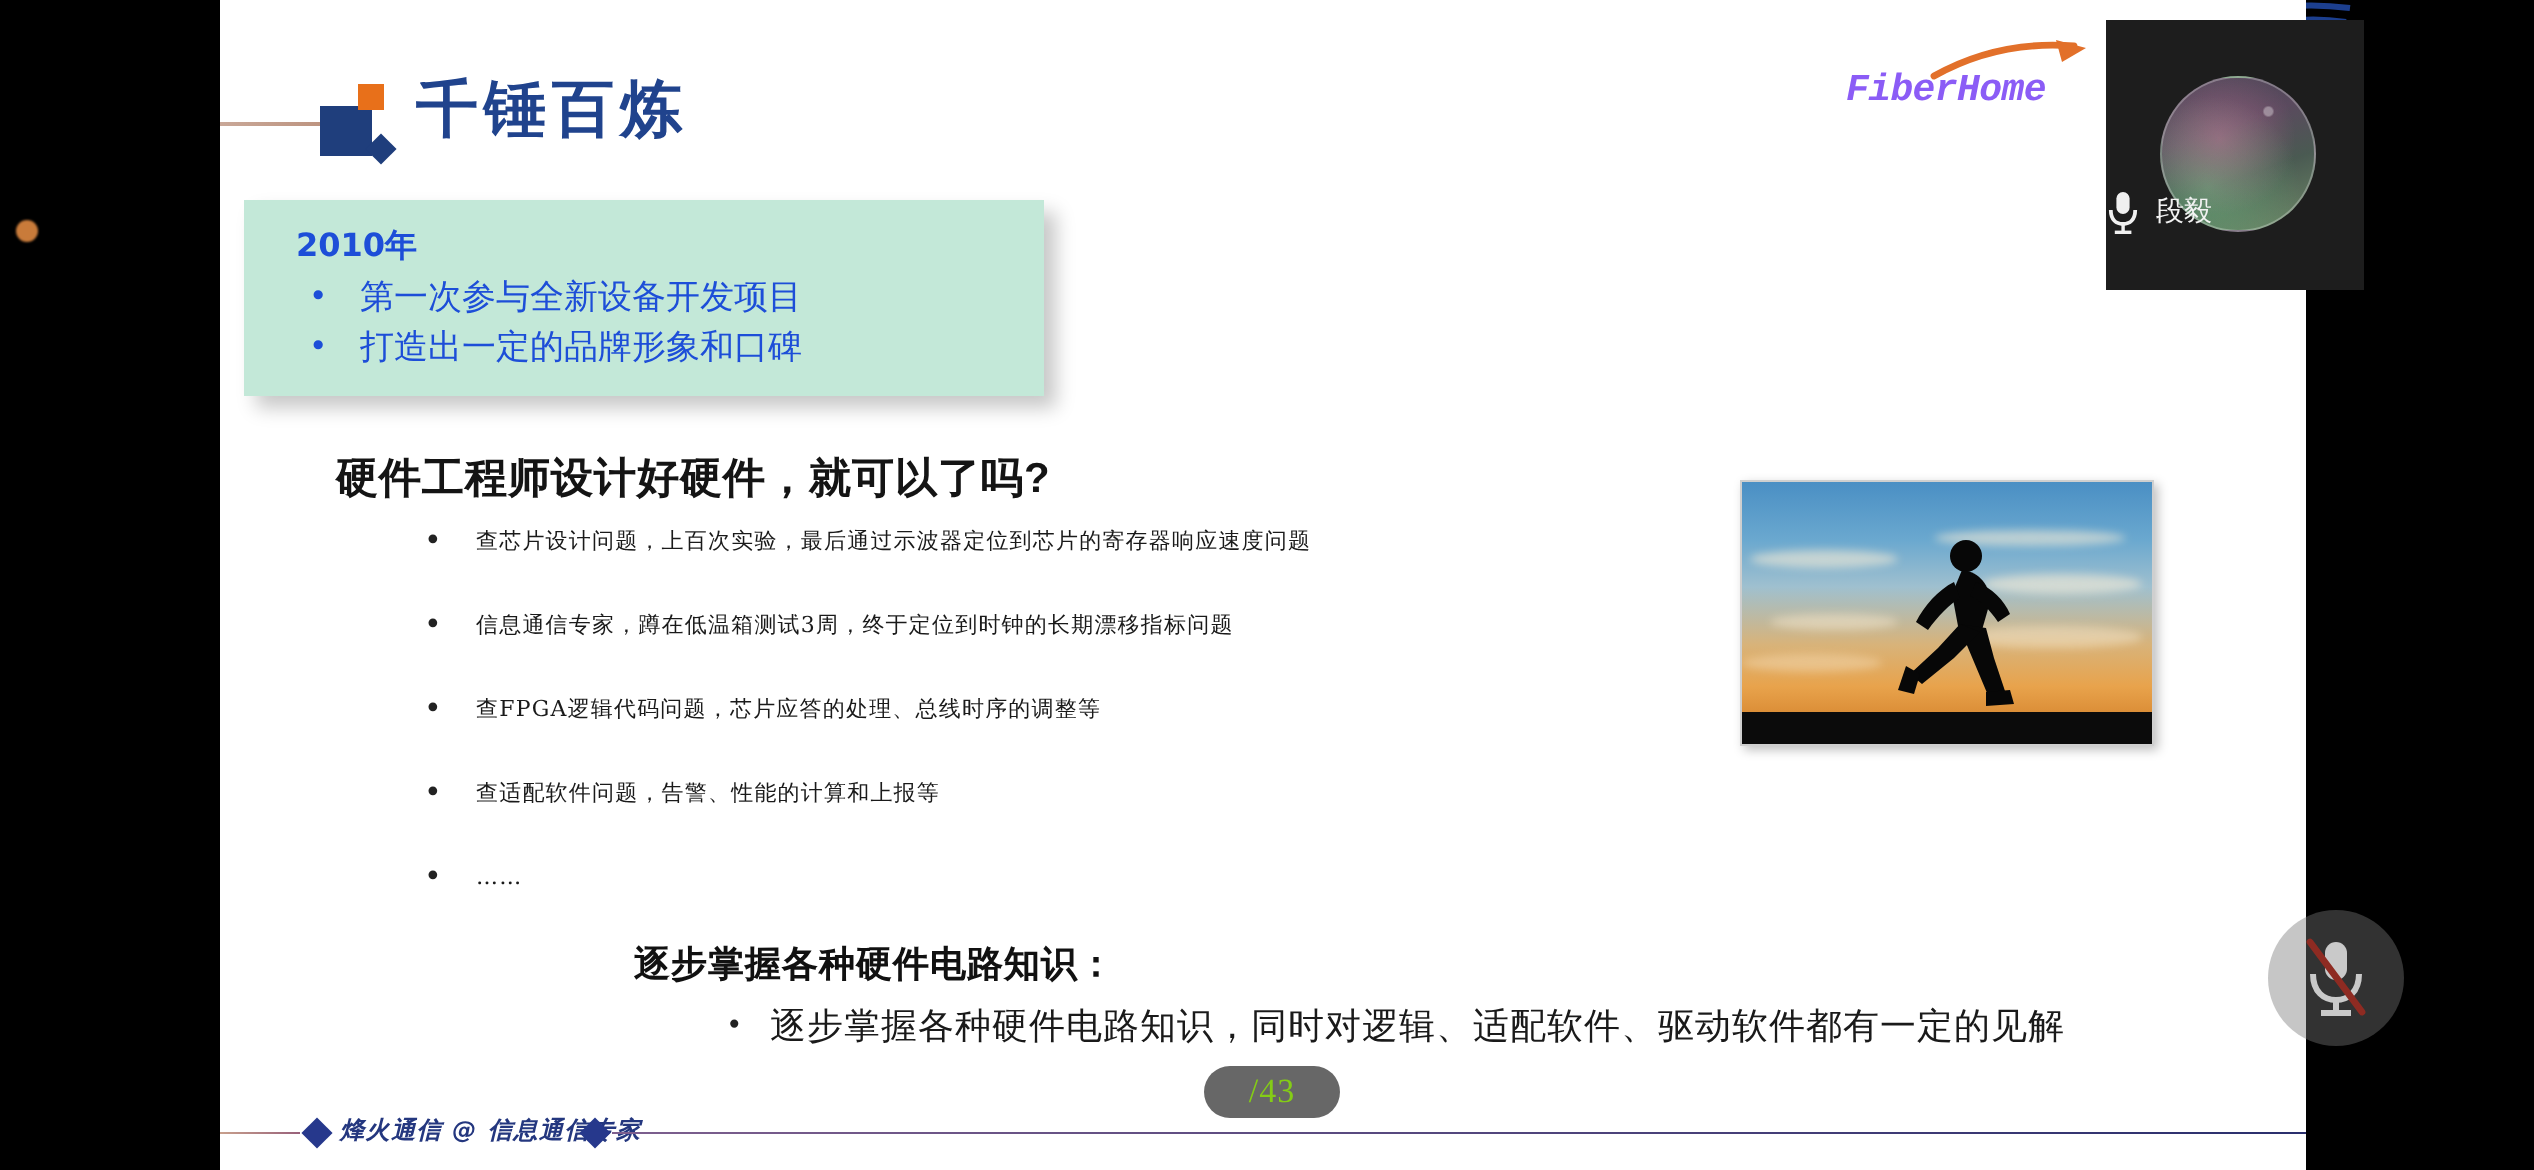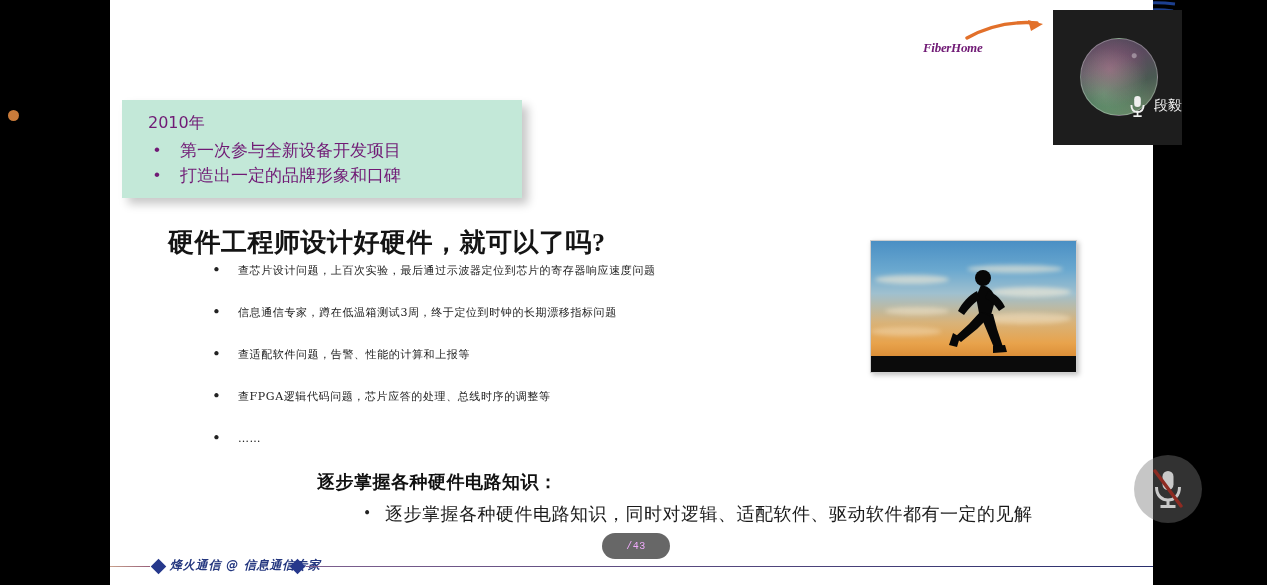--- a/index.html
+++ b/index.html
@@ -33,52 +33,52 @@
   }
   .title-text {
     position:absolute; left:98px; top:14px;
     font-family:"DejaVu Sans","Liberation Sans",sans-serif;
     font-size:31px; font-weight:bold; color:#20438d; letter-spacing:3px;
   }
 
   
   .fh-logo { position:absolute; right:110px; top:22px; width:120px; height:34px; }
   .fh-logo .fh-text {
-    position:absolute; left:0; bottom:0; font-size:13px; font-weight:bold;
-    font-style:italic; color:#701a75; letter-spacing:-0.3px;
-    font-family:Liberation Serif, serif;
+    position:absolute; left:0; bottom:0; font-size:19px; font-weight:bold;
+    font-style:italic; color:#8b5cf6; letter-spacing:-0.3px;
+    font-family:Liberation Mono, monospace;
   }
   .fh-logo .swoosh { position:absolute; left:42px; top:-2px; width:80px; height:22px; }
   .fh-divider {
     position:absolute; right:96px; top:20px; width:2px; height:34px; background:#b9bec9;
   }
 
   
   .callout {
     position:absolute; left:12px; top:100px; width:400px; height:98px;
     background:#c3e8d8; box-shadow:6px 6px 9px rgba(0,0,0,0.22);
   }
   .callout .year {
-    position:absolute; left:26px; top:13px; font-size:16px; font-weight:normal;
-    color:#701a75; font-family:"DejaVu Sans","Liberation Sans",sans-serif;
+    position:absolute; left:26px; top:13px; font-size:16px; font-weight:bold;
+    color:#1d4ed8; font-family:"DejaVu Sans","Liberation Sans",sans-serif;
   }
   .callout ul { position:absolute; left:30px; top:38px; list-style:none; }
   .callout li {
-    font-size:17px; color:#701a75; line-height:25px; position:relative; padding-left:28px;
-    font-family:Liberation Sans, sans-serif;
+    font-size:17px; color:#1d4ed8; line-height:25px; position:relative; padding-left:28px;
+    font-family:Liberation Mono, monospace;
   }
   .callout li::before {
     content:"\2022"; position:absolute; left:2px; top:-1px; font-size:17px;
   }
 
   
   .body-head {
-    position:absolute; left:58px; top:225px; font-size:26px; font-weight:bold;
+    position:absolute; left:58px; top:225px; font-size:21px; font-weight:bold;
     color:#141414; letter-spacing:0.5px;
-    font-family:Liberation Serif, serif;
+    font-family:Liberation Sans, sans-serif;
   }
 
   
   .main-list { position:absolute; left:96px; top:256px; width:730px; list-style:none; }
   .main-list > li {
     position:relative; padding-left:32px; margin-bottom:13px;
     font-size:11px; line-height:29px; color:#1a1a1a; letter-spacing:0.6px;
     font-family:"DejaVu Serif","Liberation Serif",serif;
   }
   .main-list > li::before {
@@ -160,40 +160,40 @@
     position:absolute; left:27px; top:28px; width:78px; height:78px; border-radius:50%;
     background:
       radial-gradient(circle at 70% 22%, rgba(255,255,255,0.35) 0 2px, transparent 3px),
       radial-gradient(circle at 38% 40%, rgba(210,120,160,0.45), transparent 58%),
       radial-gradient(circle at 30% 72%, rgba(110,190,130,0.55), transparent 60%),
       linear-gradient(160deg,#4a4656 0%,#5a4a5e 35%,#4a5a52 62%,#6f8a68 100%);
     border:1px solid rgba(255,255,255,0.28);
   }
   .video-tile .namebar {
     position:absolute; left:0; right:0; bottom:22px; height:34px;
-    display:flex; align-items:center; gap:8px; padding-left:10px;justify-content:flex-end;
+    display:flex; align-items:center; gap:8px; 
   }
   .video-tile .nm {
     font-size:14px; color:#f2f2f2; font-family:"DejaVu Sans","Liberation Sans",sans-serif;
   }
 
   .mute-btn {
     position:absolute; left:1134px; top:455px; width:68px; height:68px;
     border-radius:50%; background:rgba(120,120,120,0.42);
   }
   .mute-btn .inner { position:absolute; left:18px; top:14px; width:32px; height:40px; }
 
   .page-badge {
     position:absolute; left:602px; top:533px; width:68px; height:26px;
     border-radius:13px; background:rgba(45,45,45,0.72);
     display:flex; align-items:center; justify-content:center;
   }
   .page-badge span {
-    font-size:10px; color:#f0abfc; letter-spacing:0.5px;
-    font-family:Liberation Mono, monospace;
+    font-size:17px; color:#84cc16; letter-spacing:0.5px;
+    font-family:Liberation Serif, serif;
   }
 </style>
 </head>
 <body>
 
 <div id="stage">
 
   <div class="left-dot"></div>
 
   <div class="bg-logo">
@@ -201,20 +201,29 @@
       <path d="M4 6 Q6 26 30 27 Q52 27 58 8" fill="none" stroke="#1c3f8f" stroke-width="5"></path>
       <path d="M4 6 Q6 26 22 27" fill="none" stroke="#b32626" stroke-width="5"></path>
       <path d="M55 4 Q72 0 96 3" fill="none" stroke="#1c3f8f" stroke-width="3"></path>
       <path d="M58 11 Q76 7 100 10" fill="none" stroke="#1c3f8f" stroke-width="3"></path>
       <path d="M62 18 Q78 14 98 17" fill="none" stroke="#1c3f8f" stroke-width="3"></path>
     </svg>
   </div>
 
   <div id="slide">
 
+    <div class="title-row">
+      <div class="title-rule"></div>
+      <div class="mark">
+        <div class="sq-blue"></div>
+        <div class="sq-orange"></div>
+        <div class="dia"></div>
+      </div>
+      <div class="title-text">千锤百炼</div>
+    </div>
 
     <div class="fh-logo">
       <div class="swoosh">
         <svg viewBox="0 0 80 22" width="80" height="22">
           <path d="M2 18 Q34 0 72 3" fill="none" stroke="#e2702a" stroke-width="3.4" stroke-linecap="round"></path>
           <path d="M63 0 L78 4 L66 11 Z" fill="#e2702a"></path>
         </svg>
       </div>
       <div class="fh-text">FiberHome</div>
     </div>
@@ -226,22 +235,22 @@
         <li>第一次参与全新设备开发项目</li>
         <li>打造出一定的品牌形象和口碑</li>
       </ul>
     </div>
 
     <div class="body-head">硬件工程师设计好硬件，就可以了吗?</div>
 
     <ul class="main-list">
       <li>查芯片设计问题，上百次实验，最后通过示波器定位到芯片的寄存器响应速度问题</li>
       <li>信息通信专家，蹲在低温箱测试3周，终于定位到时钟的长期漂移指标问题</li>
+      <li>查FPGA逻辑代码问题，芯片应答的处理、总线时序的调整等</li>
       <li>查适配软件问题，告警、性能的计算和上报等</li>
-      <li>查FPGA逻辑代码问题，芯片应答的处理、总线时序的调整等</li>
       <li>……</li>
     </ul>
 
     <div class="sub-head">逐步掌握各种硬件电路知识：</div>
     <ul class="sub-list">
       <li>逐步掌握各种硬件电路知识，同时对逻辑、适配软件、驱动软件都有一定的见解</li>
     </ul>
 
     <div class="photo">
       <div class="sky"></div>

